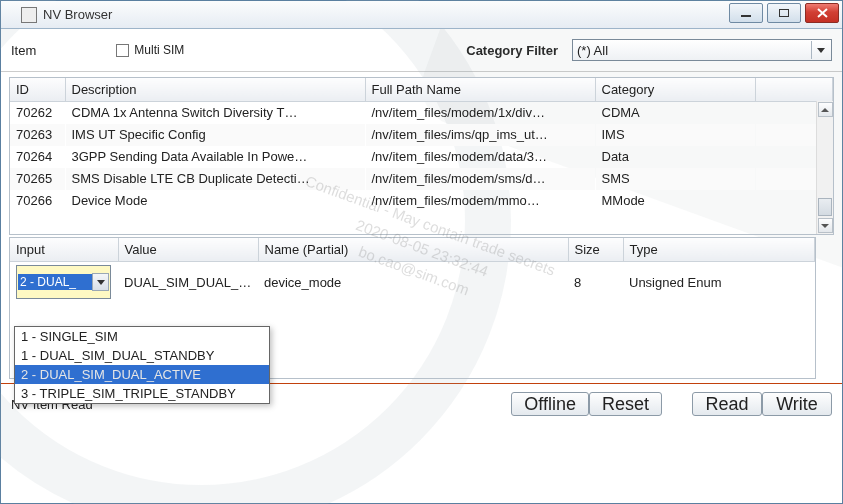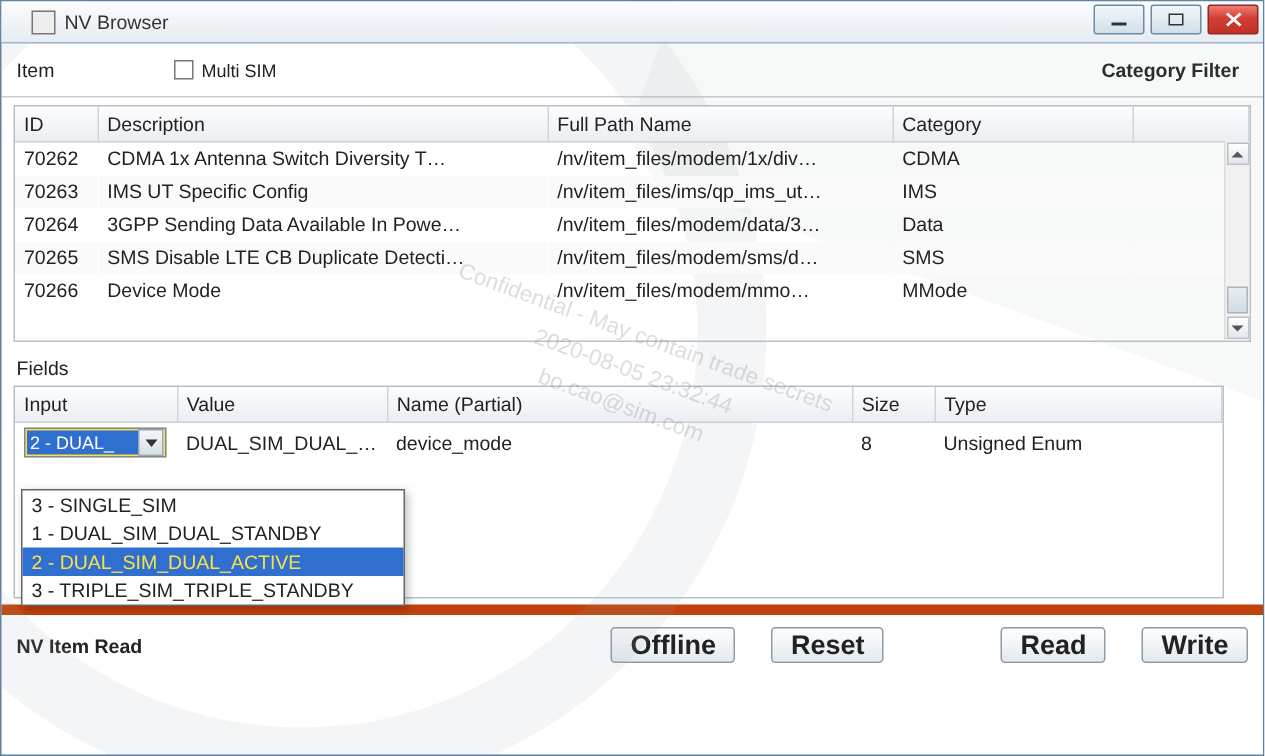--- a/index.html
+++ b/index.html
@@ -191,22 +191,22 @@
     padding:4px 6px; height:22px;
     white-space:nowrap;overflow:hidden;text-overflow:ellipsis;
   }
   table.fields td {
     padding:3px 6px; height:22px;
     white-space:nowrap;overflow:hidden;text-overflow:ellipsis;
   }
   .input-cell-wrap {
     display:flex; align-items:center;
     border:1px solid #7a8a99;
-    background:#fde047;
-    height:20px;
+    background:#fef9c3;
+    height:34px;
     width: 95px;
     padding:0 1px;
     position:relative;
   }
   .input-cell-wrap .sel {
     background:#2f6fd0;
     color:#fff;
     padding:1px 2px;
     font-size:12px;
     flex:1;
@@ -224,29 +224,28 @@
     width: 256px;
     border:1px solid #666;
     background:#fff;
     box-shadow: 2px 2px 6px rgba(0,0,0,0.25);
     z-index: 10;
   }
   .dropdown .opt {
     padding:2px 6px; font-size:13px;
     white-space:nowrap;
   }
-  .dropdown .opt.hl { background:#2f6fd0; color:#fde047; }
+  .dropdown .opt.hl { background:#2f6fd0; color:#e5e5e5; }
 
   .bottom-bar {
-    border-top:7px solid #c2410c;
+    border-top:1px solid #c2410c;
     padding:8px 10px;
     display:flex;
     align-items:center;
-    gap:24px;
-    font-weight:bold;
+    gap:0;
   }
   .bottom-bar .status { font-size:13px; }
   .bottom-bar .flex { flex:1; }
   .btn {
     min-width:70px;
     height:24px;
     border:1px solid #8c9aa7;
     border-radius:3px;
     background:linear-gradient(to bottom,#fefefe,#e4e9ee);
     font-size:18px;
@@ -313,20 +312,26 @@
   </div>
 
   <div class="toprow">
     <span class="label">Item</span>
     <div class="checkbox-wrap">
       <div class="checkbox-box"></div>
       <span>Multi SIM</span>
     </div>
     <div class="spacer"></div>
     <span class="catfilter-label">Category Filter</span>
+    <div class="combo">
+      <span>(*) All</span>
+      <div class="arrow">
+          <div class="tri-down"></div>
+        </div>
+    </div>
   </div>
 
   <div class="grid-wrap">
     <table class="grid">
       <colgroup>
         <col style="width:55px">
           <col style="width:300px">
           <col style="width:230px">
           <col style="width:160px">
           <col>
@@ -383,21 +388,20 @@
           <div class="tri-up"></div>
         </div>
       <div class="track"></div>
       <div class="thumb"></div>
       <div class="sb-arrow">
           <div class="tri-dn"></div>
         </div>
     </div>
   </div>
 
-  <div class="section-label">Fields</div>
 
   <div class="fields-wrap">
     <table class="fields">
       <colgroup>
         <col style="width:108px">
           <col style="width:140px">
           <col style="width:310px">
           <col style="width:55px">
           <col>
       </colgroup>
@@ -423,21 +427,21 @@
           <td>DUAL_SIM_DUAL_…</td>
           <td>device_mode</td>
           <td>8</td>
           <td>Unsigned Enum</td>
         </tr>
       </tbody>
     </table>
   </div>
 
   <div class="dropdown" id="dd">
-      <div class="opt">3 - SINGLE_SIM</div>
+      <div class="opt">1 - SINGLE_SIM</div>
       <div class="opt">1 - DUAL_SIM_DUAL_STANDBY</div>
       <div class="opt hl">2 - DUAL_SIM_DUAL_ACTIVE</div>
       <div class="opt">3 - TRIPLE_SIM_TRIPLE_STANDBY</div>
     </div>
 
   <div class="bottom-bar">
     <span class="status">NV Item Read</span>
     <div class="flex"></div>
     <div class="btn">Offline</div>
     <div class="btn">Reset</div>

